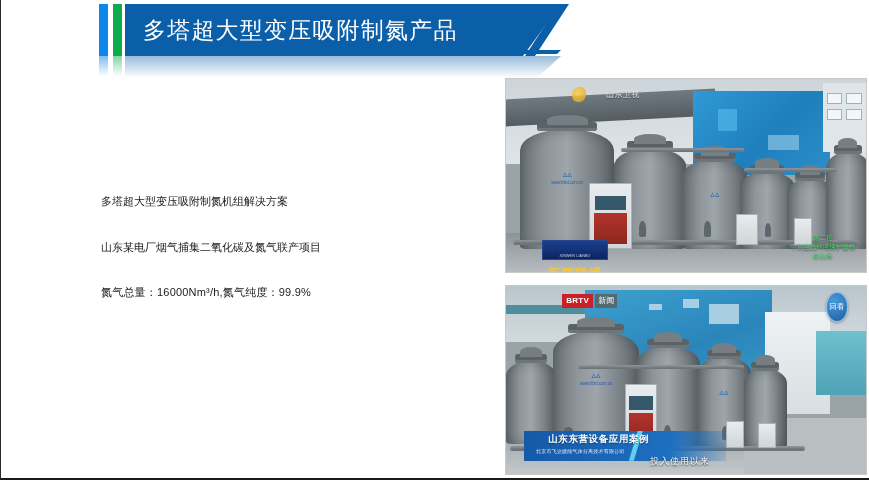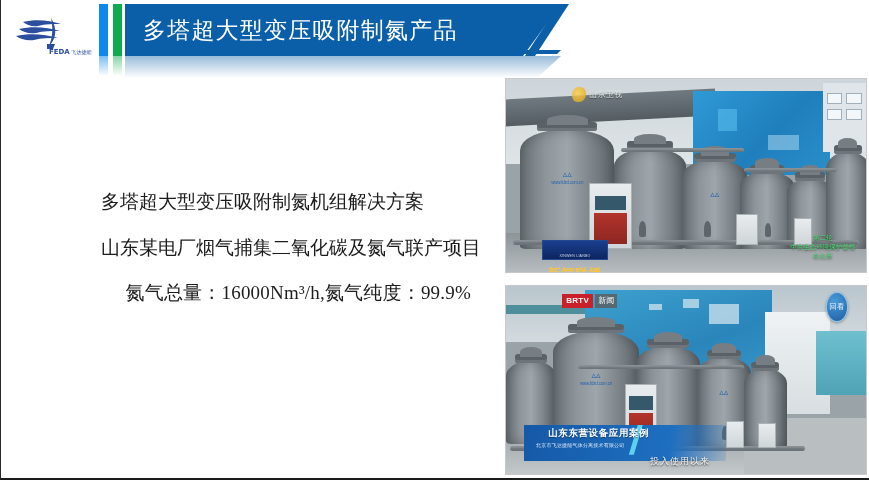--- a/index.html
+++ b/index.html
@@ -65,26 +65,26 @@
     position:absolute; left:124px; top:56px; width:436px; height:22px;
     background:linear-gradient(to bottom,rgba(10,95,168,.42),rgba(10,95,168,0));
     clip-path:polygon(0 0, 436px 0, 412px 22px, 0 22px);
   }
 
   
   #textblock{
     position:absolute; left:100px; top:194px; width:370px;
   }
   .tline{
-    color:#1c1c1c; font-size:19px; line-height:15.5px;
+    color:#1c1c1c; font-size:11px; line-height:15.5px;
     margin-bottom:30px; white-space:nowrap;
-    font-family:Liberation Serif, serif;
+    font-family:Liberation Sans, sans-serif;
   }
   .tline:last-child{ margin-bottom:0; }
-  .tline.num{ letter-spacing:.2px;text-align:right; }
+  .tline.num{ letter-spacing:.2px; }
 
   
   .photo{
     position:absolute; overflow:hidden;
     border:1px solid #c8c8c8;
     background:#9aa3a8;
   }
   #photo-top{ left:504px; top:78px; width:362px; height:195px; }
   #photo-bottom{ left:504px; top:285px; width:362px; height:190px; }
 
@@ -160,21 +160,21 @@
     background:#35596b;
   }
   .cab-red{
     position:absolute; left:10%; top:46%; width:80%; height:48%;
     background:linear-gradient(180deg,#b2342c,#8d2621);
   }
 
   
   .wm{
     position:absolute; left:5%; top:4%;
-    display:flex; align-items:center; gap:3px; opacity:.82;padding-left:48px;
+    display:flex; align-items:center; gap:20px; opacity:.82;padding-left:48px;
   }
   .wm-logo{
     width:14px; height:15px;
     background:radial-gradient(circle at 40% 40%,#ffd24d,#e0a21a);
     border-radius:50% 40% 50% 40%;
   }
   .wm-text{ color:#f2f4f5; font-size:8px; letter-spacing:.4px;
     text-shadow:0 1px 1px rgba(0,0,0,.6); }
 
   .news-tag{
@@ -247,21 +247,21 @@
     position:absolute; right:5%; top:3%;
     width:22px; height:30px; border-radius:50%;
     background:radial-gradient(circle at 35% 30%,#4a9ad8,#1c5fa5);
     border:1.5px solid #8fc2e6;
     display:flex; align-items:center; justify-content:center;
     color:#eaf4fc; font-size:7.5px; letter-spacing:.3px;
     box-shadow:0 1px 3px rgba(0,0,0,.35);
   }
   .cap-banner{
     position:absolute; left:5%; bottom:7%;
-    width:56%; height:36px;
+    width:56%; height:30px;
     background:linear-gradient(100deg,#1559a8 0%,#1e6fc0 72%,rgba(30,111,192,.15) 100%);
   }
   .cap-main{
     position:absolute; left:12%; top:2px; color:#ffffff;
     font-size:9.5px; font-weight:bold; letter-spacing:.6px;
     text-shadow:0 1px 1px rgba(0,0,0,.45);
   }
   .cap-sub{
     position:absolute; left:6%; top:17px; color:#dfeaf6;
     font-size:5px; letter-spacing:.2px;
@@ -278,33 +278,20 @@
     font-family:"DejaVu Sans","Liberation Sans",sans-serif;
   }
 </style>
 </head>
 <body>
 
 <div id="slide">
 
   <div id="header">
 
-    <div class="logo-box">
-      <svg class="logo-svg" width="92" height="52" viewBox="0 0 92 52">
-        <g fill="#2b4f9e">
-          <path d="M18 14 C30 11 44 12 56 16 C48 16 40 16 33 18 C27 19 22 17 18 14 Z"></path>
-          <path d="M14 21 C27 18 42 19 55 23 C46 23 38 23 31 25 C24 26 18 24 14 21 Z"></path>
-          <path d="M11 28 C24 25 40 26 53 30 C44 30 36 30 29 32 C22 33 15 31 11 28 Z"></path>
-          <path d="M46 10 C52 20 52 30 44 38 C48 29 48 19 46 10 Z"></path>
-          <path d="M42 36 L50 36 L48 41 L42 41 Z"></path>
-        </g>
-        <text x="44" y="46" font-size="7" font-family="DejaVu Sans, sans-serif" fill="#2b4f9e" font-weight="bold">FEDA</text>
-        <text x="66" y="46" font-size="5.2" font-family="DejaVu Sans, sans-serif" fill="#2b4f9e">飞达捷能</text>
-      </svg>
-    </div>
 
     <div class="bar bar-blue"></div>
     <div class="bar bar-green"></div>
     <div class="bar-refl bar-refl-blue"></div>
     <div class="bar-refl bar-refl-green"></div>
 
     <div class="banner"></div>
     <div class="slash"></div>
     <div class="slash2"></div>
     <div class="banner-refl"></div>

